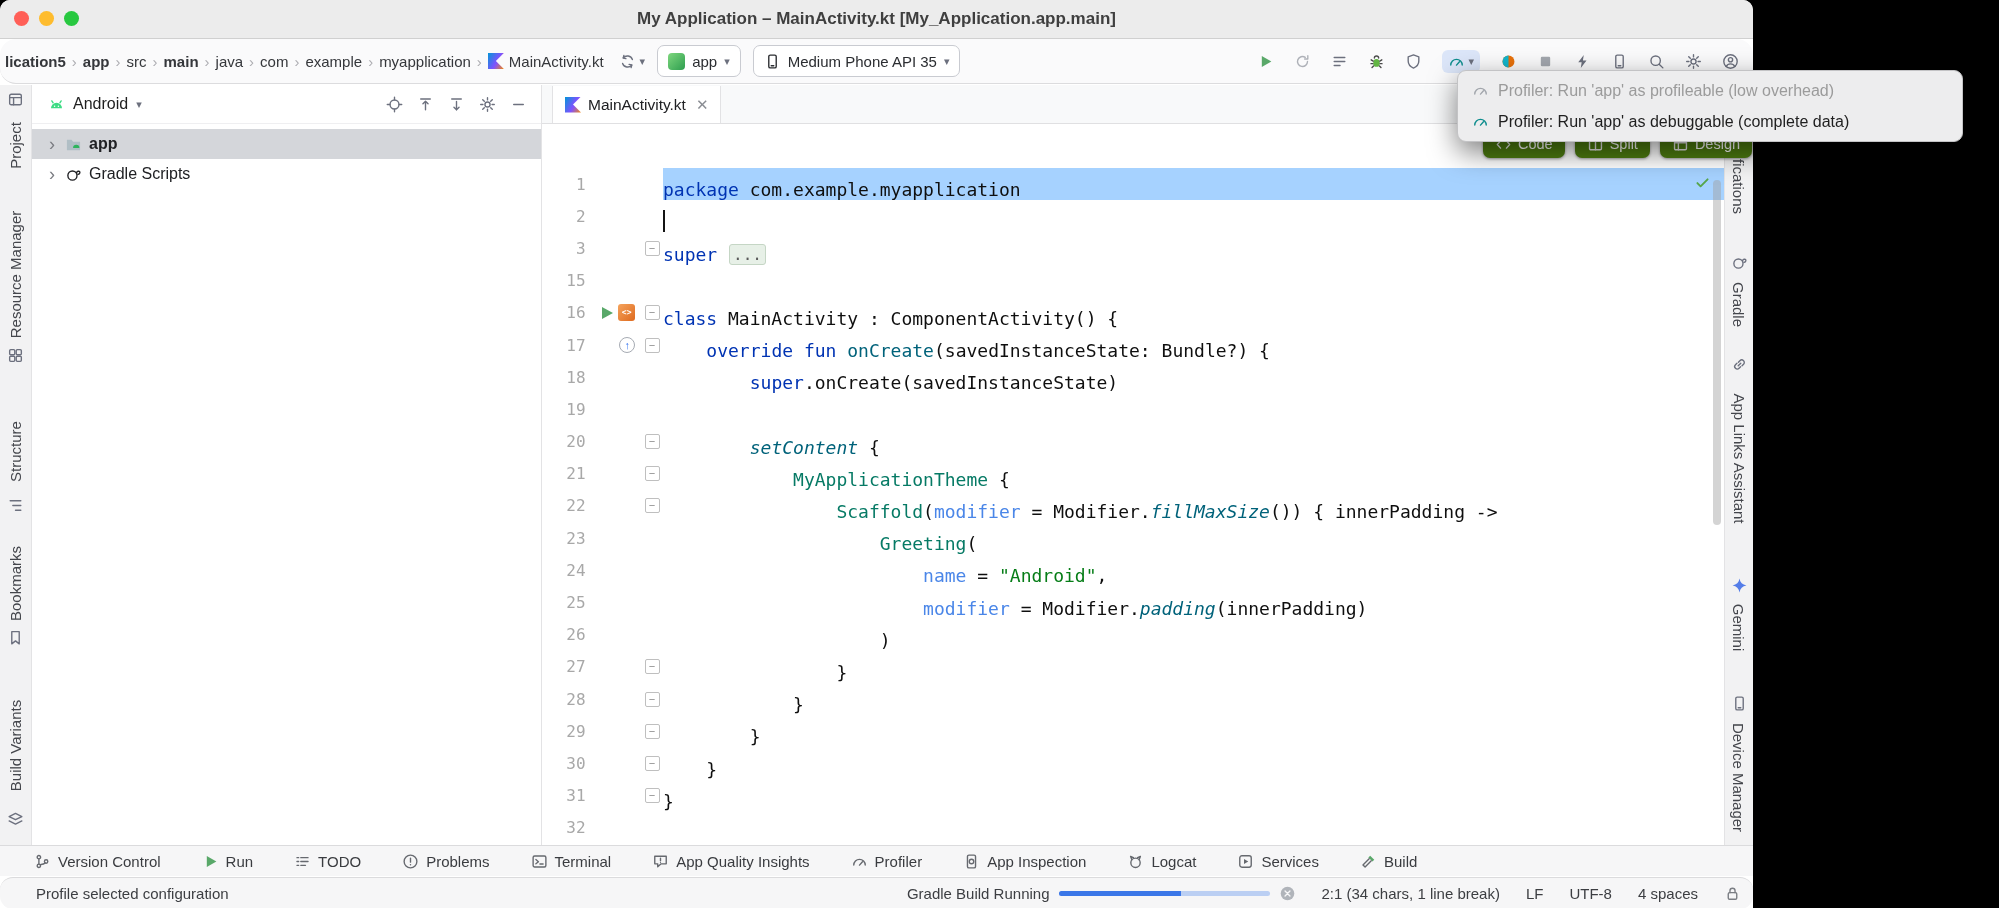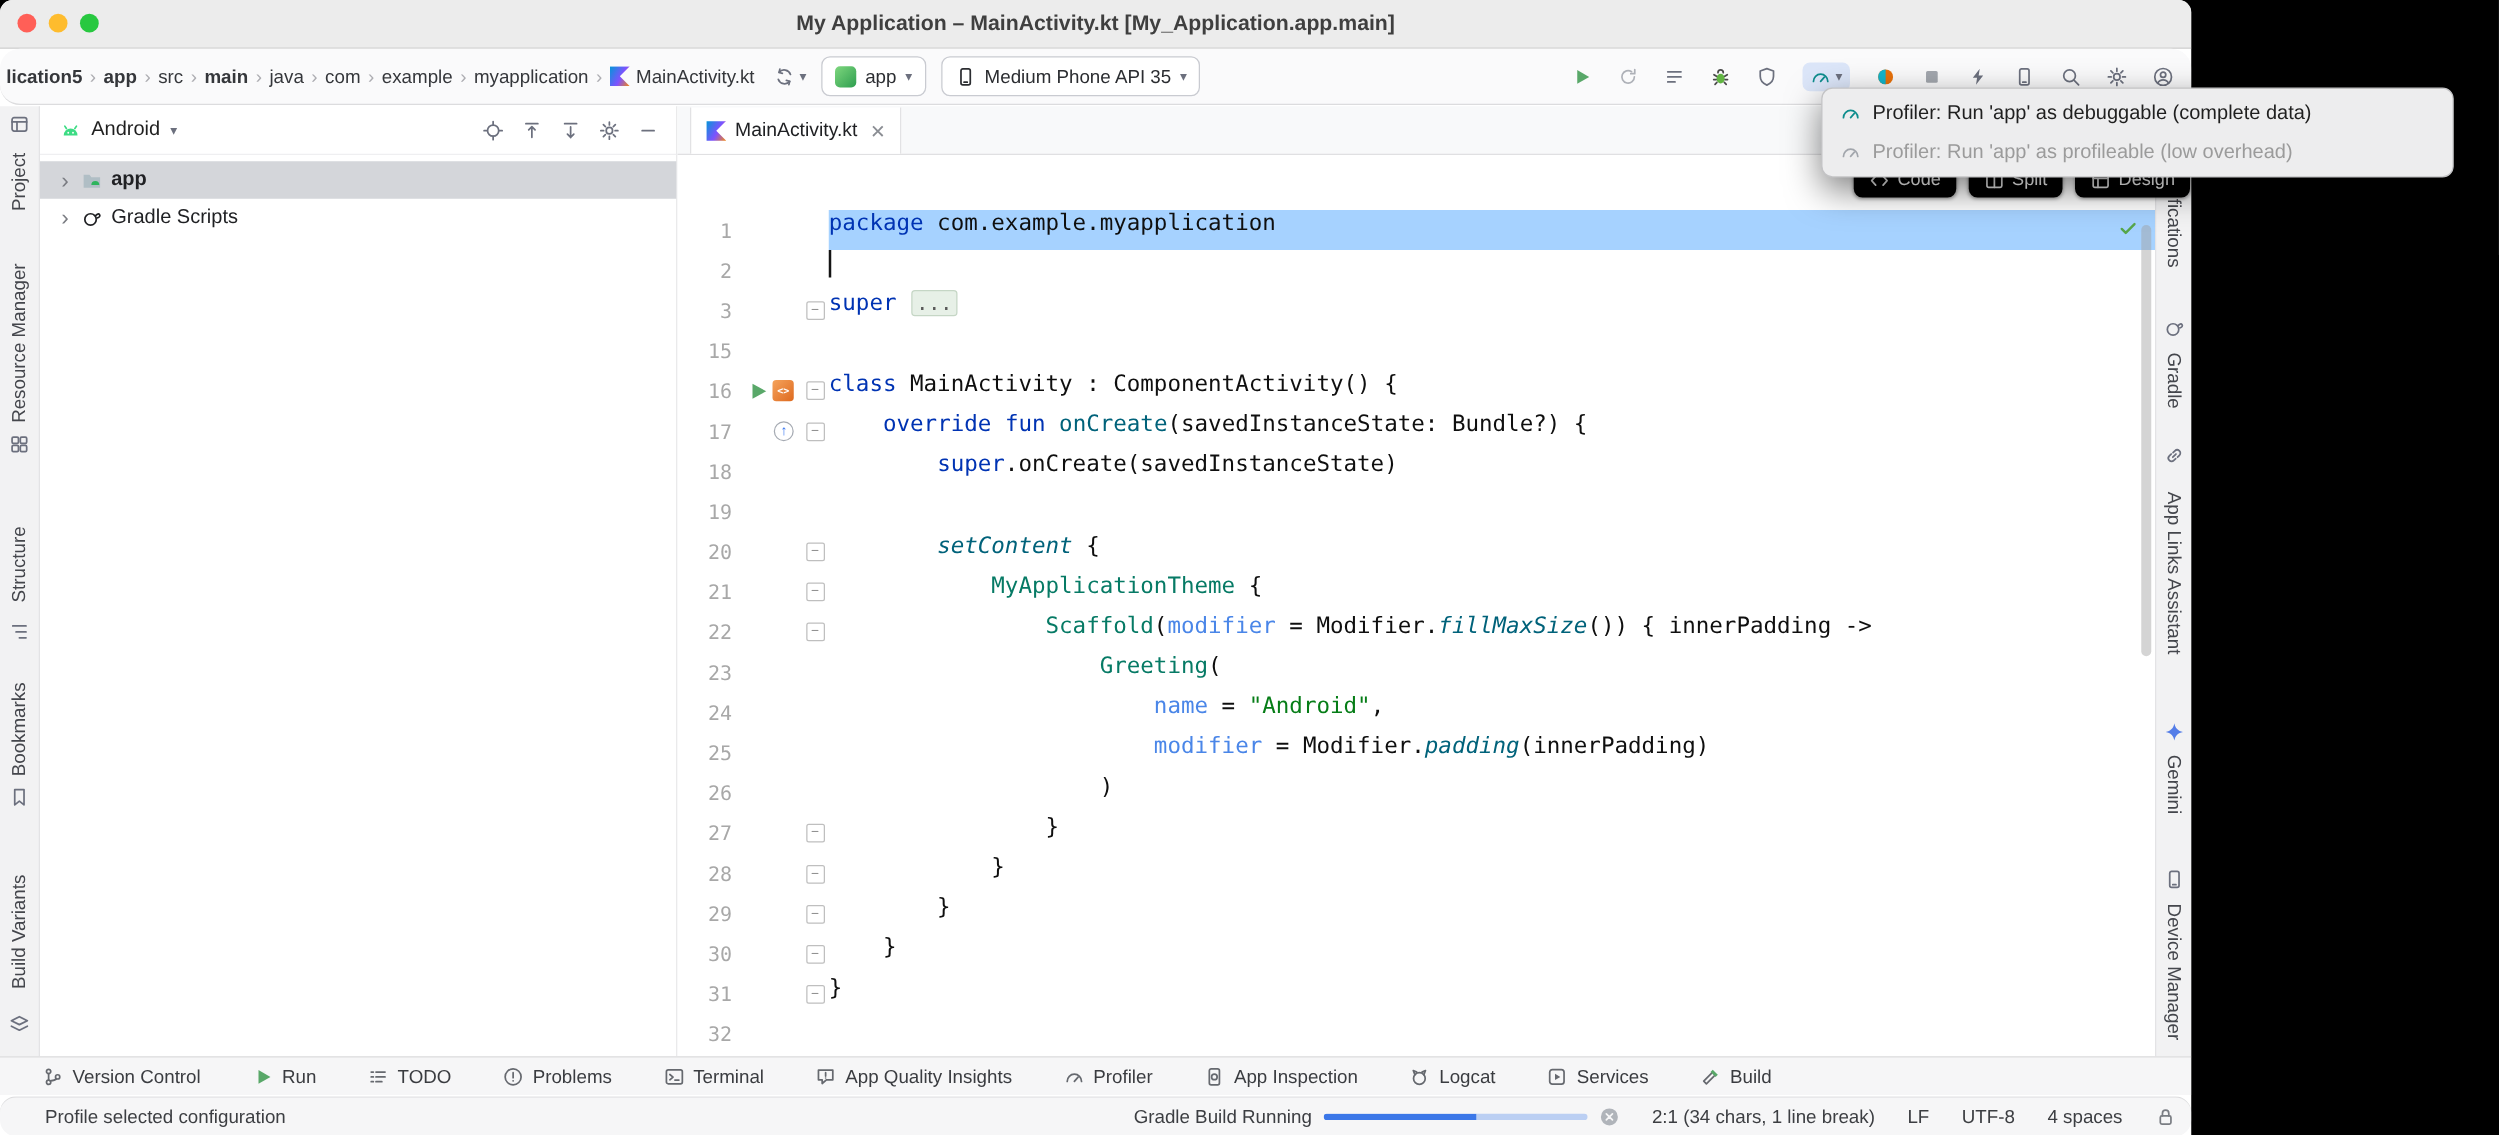--- a/index.html
+++ b/index.html
@@ -63,36 +63,36 @@
   .lnum{width:46px;text-align:right;padding-right:6px;color:#A8A8A8;font-family:"DejaVu Sans Mono",monospace;font-size:16px;}
   .gic{width:52px;display:flex;align-items:center;justify-content:flex-end;gap:5px;padding-right:6px;box-sizing:border-box;}
   .gfold{width:23px;display:flex;align-items:center;justify-content:center;}
   .fold-box{width:13px;height:13px;border:1px solid #BFBFBF;background:#FFF;border-radius:2px;color:#8A8A8A;
     font-size:11px;line-height:11px;display:flex;align-items:center;justify-content:center;cursor:pointer;}
   .g-run{width:0;height:0;border-style:solid;border-width:6.5px 0 6.5px 11px;border-color:transparent transparent transparent #59A869;cursor:pointer;}
   .g-comp{width:17px;height:17px;border-radius:3px;background:linear-gradient(135deg,#F5A35C,#DE6A1F);color:#FFF;
     font-family:"DejaVu Sans Mono",monospace;font-size:8px;font-weight:bold;display:flex;align-items:center;justify-content:center;cursor:pointer;}
   .g-ovr{width:16px;height:16px;border-radius:50%;border:1.4px solid #A6ABB3;color:#3574F0;font-size:11px;font-weight:bold;
     display:flex;align-items:center;justify-content:center;box-sizing:border-box;cursor:pointer;}
-  .code-text{flex:1;height:100%;display:flex;align-items:flex-start;white-space:pre;
+  .code-text{flex:1;height:100%;display:flex;align-items:flex-end;white-space:pre;
     font-family:"DejaVu Sans Mono",monospace;font-size:18px;color:#0F0F0F;}
   .code-row.sel .code-text{background:#A6D2FF;}
   .tk-kw{color:#0033B3;}
   .tk-pl{color:#0F0F0F;}
   .tk-fn{color:#00627A;}
   .tk-fnit{color:#00627A;font-style:italic;}
   .tk-comp{color:#067A65;}
   .tk-named{color:#4A86E8;}
   .tk-str{color:#067D17;}
   .tk-fold{background:#E7F0E7;color:#595959;border:1px solid #C5D6C5;border-radius:3px;padding:0 3px;margin:0 1px;font-size:16px;}
   .caret{display:inline-block;width:2px;height:22px;background:#141414;}
   .insp-check{position:absolute;top:50px;right:13px;}
   .vscroll{position:absolute;right:3px;top:56px;width:8px;height:345px;background:rgba(160,160,160,.45);border-radius:4px;cursor:grab;}
   .mode-group{position:absolute;left:1483px;top:130px;display:flex;gap:10px;z-index:40;}
-  .mode-btn{height:28px;background:#000000;border-radius:7px;color:#FFF;font-size:14.5px;display:flex;align-items:center;
+  .mode-btn{height:28px;background:#4d7c0f;border-radius:7px;color:#FFF;font-size:14.5px;display:flex;align-items:center;
     gap:6px;padding:0 12px;cursor:pointer;box-shadow:0 1px 3px rgba(0,0,0,.4);}
   .mode-btn .ic{color:#E8E8E8;}
   
   .bottombar{position:absolute;left:0;right:0;top:845px;height:31px;background:#F6F6F7;border-top:1px solid #DBDBDD;
     display:flex;align-items:center;gap:41px;padding-left:34px;box-sizing:border-box;}
   .bb-item{display:flex;align-items:center;gap:7px;font-size:15px;color:#3A3C40;cursor:pointer;white-space:nowrap;}
   .bb-item .ic{color:#66696F;}
   .statusbar{position:absolute;left:0;right:0;top:877px;height:31px;background:#F6F6F7;border-top:1px solid #DBDBDD;
     font-size:15px;color:#3C3E42;border-radius:13px;}
   .sb-left{position:absolute;left:36px;top:0;line-height:31px;cursor:pointer;}
@@ -817,31 +817,31 @@
             <rect x="4" y="7.2" width="8" height="6.2" rx="1.2"></rect>
             <path d="M5.6 7.2V5.4a2.4 2.4 0 0 1 4.8 0v1.8"></path>
           </svg>
         </span>
     </div>
   </div>
 
 </div>
 
 <div class="popup" id="profiler-popup" data-name="profiler-dropdown-popup">
+    <div class="popup-row disabled" data-name="profiler-popup-item">
+      <span class="ic gray" data-name="profiler-icon">
+        <svg width="17" height="17" viewBox="0 0 16 16" fill="none" stroke="currentColor" stroke-width="1.3" stroke-linecap="round" stroke-linejoin="round">
+          <path d="M2.6 11.4a5.4 5.4 0 1 1 10.8 0"></path>
+          <path d="M8 11.4l2.8-3.2"></path>
+        </svg>
+      </span>
+      <span class="popup-label">Profiler: Run 'app' as profileable (low overhead)</span>
+    </div>
     <div class="popup-row" data-name="profiler-popup-item">
       <span class="ic teal" data-name="profiler-icon">
         <svg width="17" height="17" viewBox="0 0 16 16" fill="none" stroke="currentColor" stroke-width="1.3" stroke-linecap="round" stroke-linejoin="round">
           <path d="M2.6 11.4a5.4 5.4 0 1 1 10.8 0"></path>
           <path d="M8 11.4l2.8-3.2"></path>
         </svg>
       </span>
       <span class="popup-label">Profiler: Run 'app' as debuggable (complete data)</span>
     </div>
-    <div class="popup-row disabled" data-name="profiler-popup-item">
-      <span class="ic gray" data-name="profiler-icon">
-        <svg width="17" height="17" viewBox="0 0 16 16" fill="none" stroke="currentColor" stroke-width="1.3" stroke-linecap="round" stroke-linejoin="round">
-          <path d="M2.6 11.4a5.4 5.4 0 1 1 10.8 0"></path>
-          <path d="M8 11.4l2.8-3.2"></path>
-        </svg>
-      </span>
-      <span class="popup-label">Profiler: Run 'app' as profileable (low overhead)</span>
-    </div>
   </div>
 
 </body></html>

